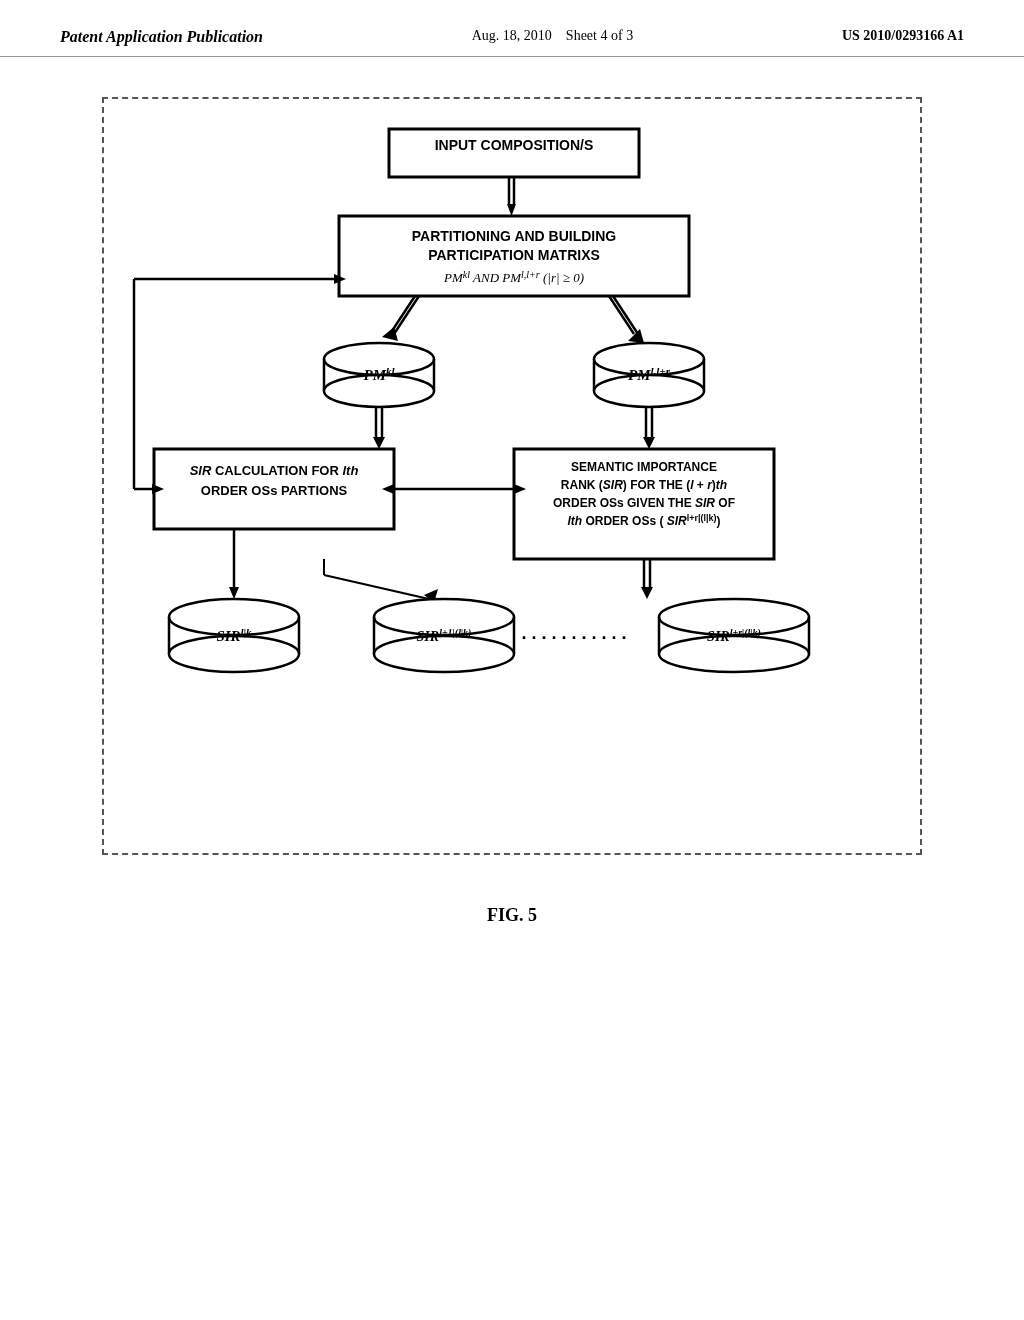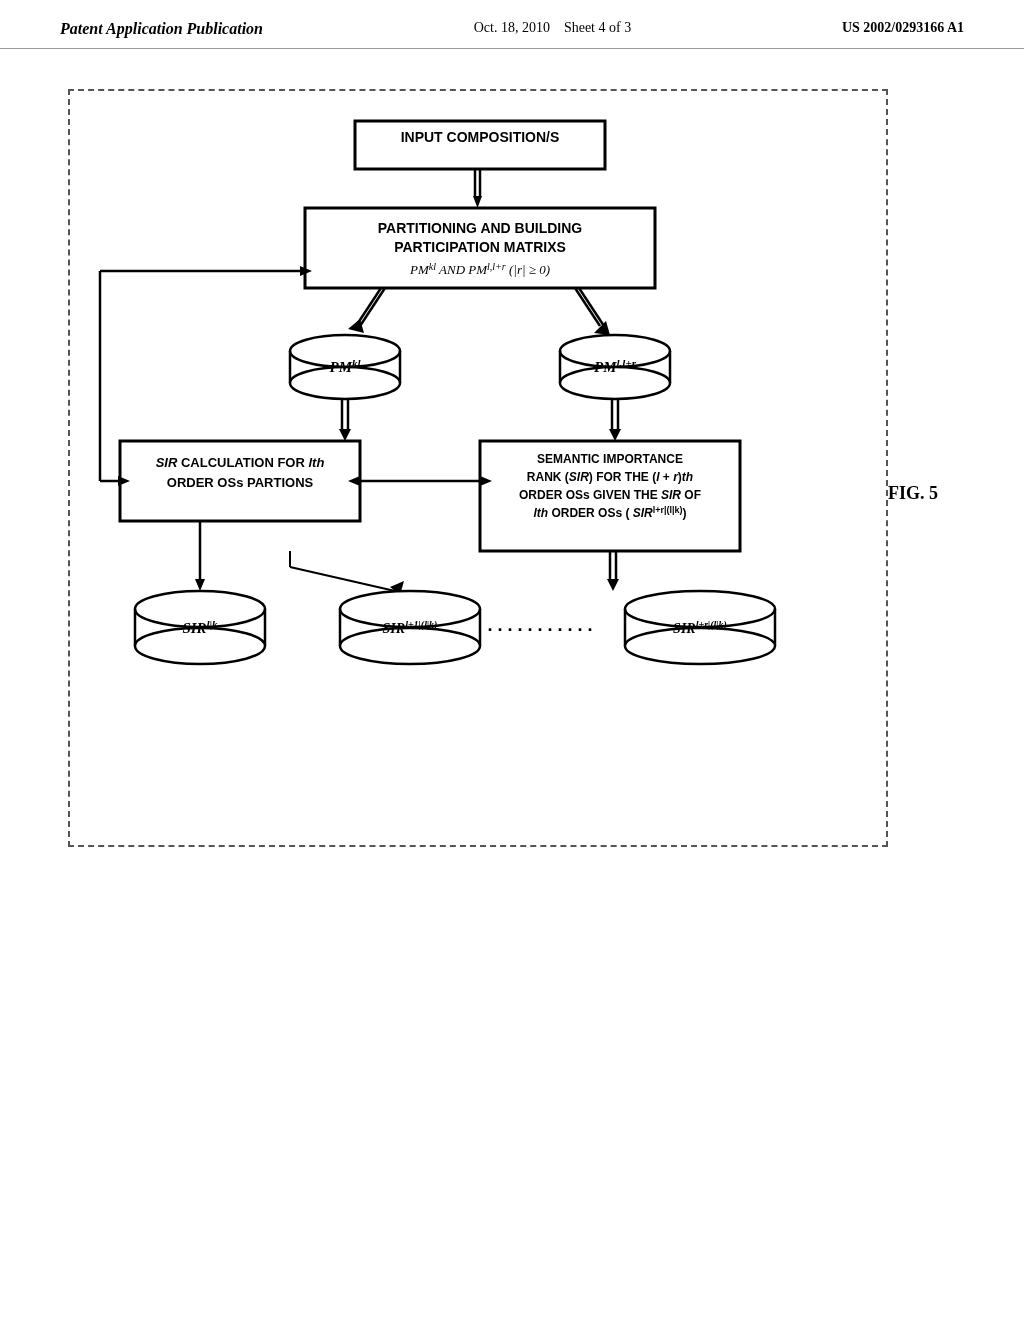--- a/index.html
+++ b/index.html
@@ -10,41 +10,41 @@
       min-height: 1320px;
       position: relative;
       overflow-x: hidden;
     }
 
     
     .header {
       display: flex;
       justify-content: space-between;
       align-items: flex-start;
-      padding: 20px 60px 10px 60px;
+      padding: 28px 60px 10px 60px;
       border-bottom: 1px solid #999;
     }
     .header-left {
       font-weight: bold;
       font-size: 16px;
       font-style: italic;
     }
     .header-center {
       font-size: 14px;
       text-align: center;
     }
     .header-right {
       font-size: 14px;
       font-weight: bold;
     }
 
     
     .main-content {
       display: flex;
-      flex-direction: row;
+      flex-direction: column;
       align-items: center;
       padding: 40px 68px;
     }
 
     
     .outer-box {
       border: 2px dashed #555;
       width: 820px;
       padding: 20px 20px 30px 20px;
       position: relative;
@@ -63,24 +63,24 @@
       font-size: 18px;
       margin-top: 50px;
     }
   </style>
 </head>
 <body>
 
 <div class="header">
   <div class="header-left">Patent Application Publication</div>
   <div class="header-center">
-    <span>Oct. 18, 2010</span>&nbsp;&nbsp;&nbsp;
+    <span>Aug. 18, 2010</span>&nbsp;&nbsp;&nbsp;
     <span>Sheet 4 of 3</span>
   </div>
-  <div class="header-right">US 2002/0293166 A1</div>
+  <div class="header-right">US 2010/0293166 A1</div>
 </div>
 
 <div class="main-content">
 
   <div class="outer-box">
 
     
     <svg class="svg-container" viewBox="0 0 780 700" xmlns="http://www.w3.org/2000/svg" style="width:780px;height:700px;">
 
       <rect x="265" y="10" width="250" height="48" fill="white" stroke="black" stroke-width="3"></rect>

